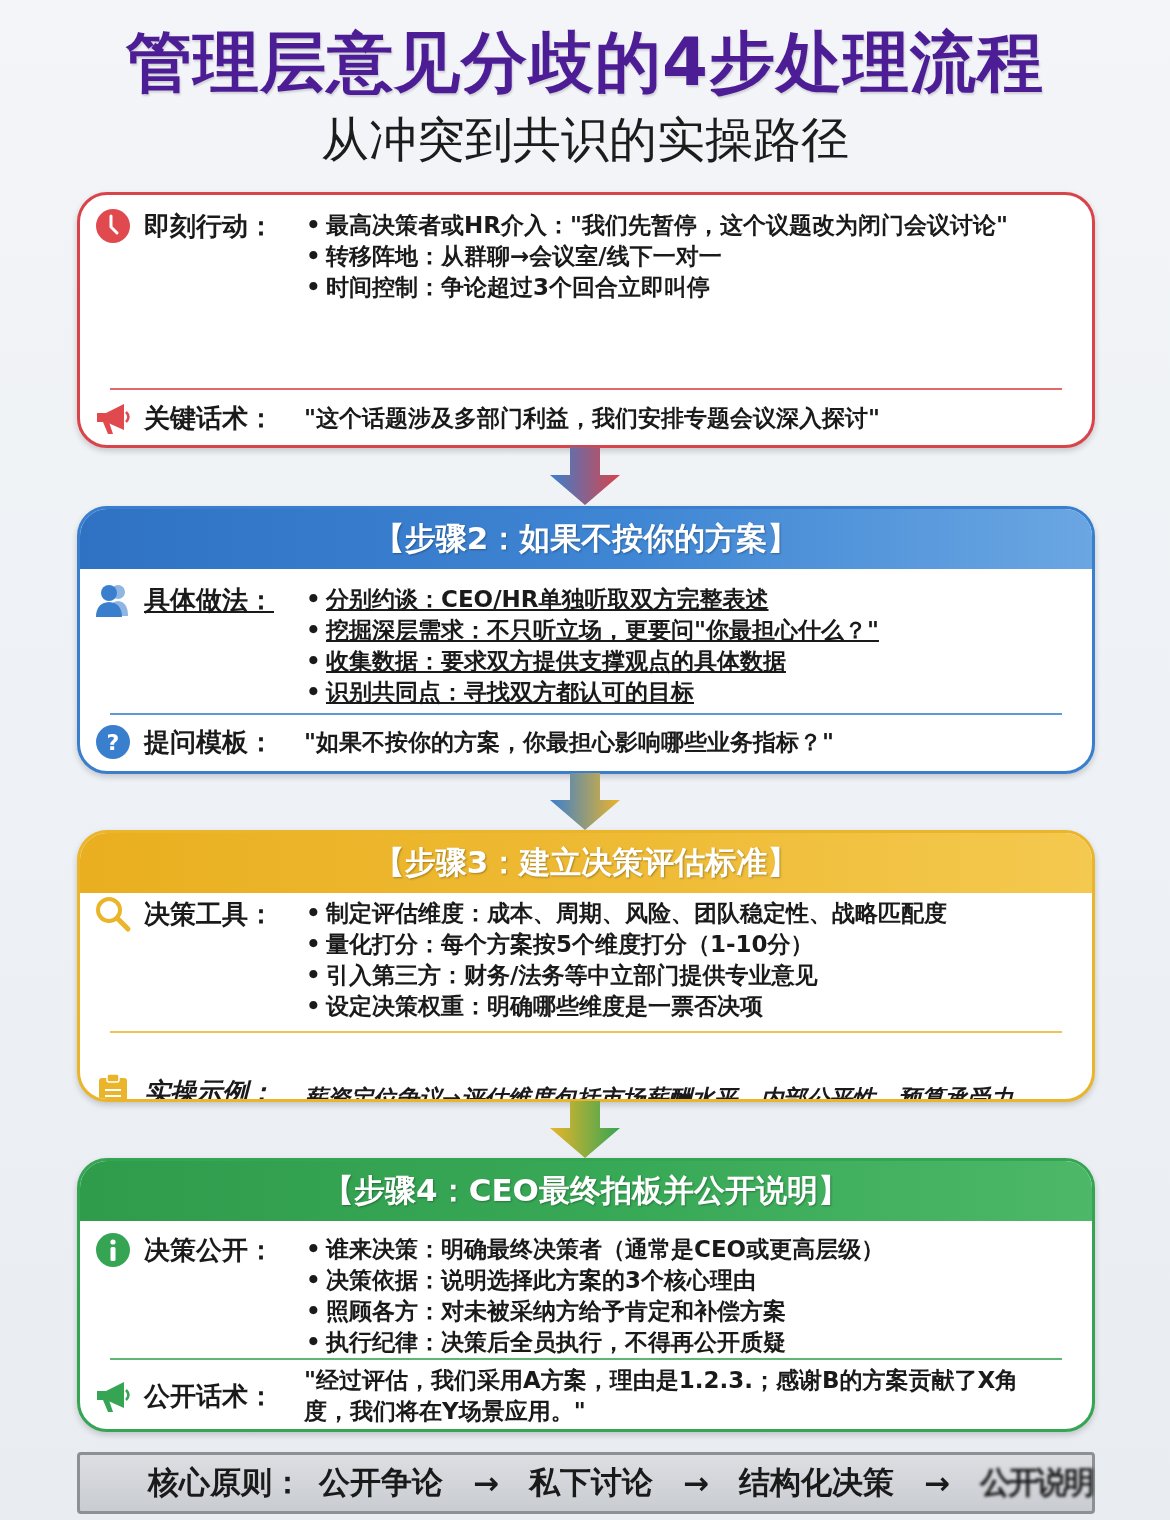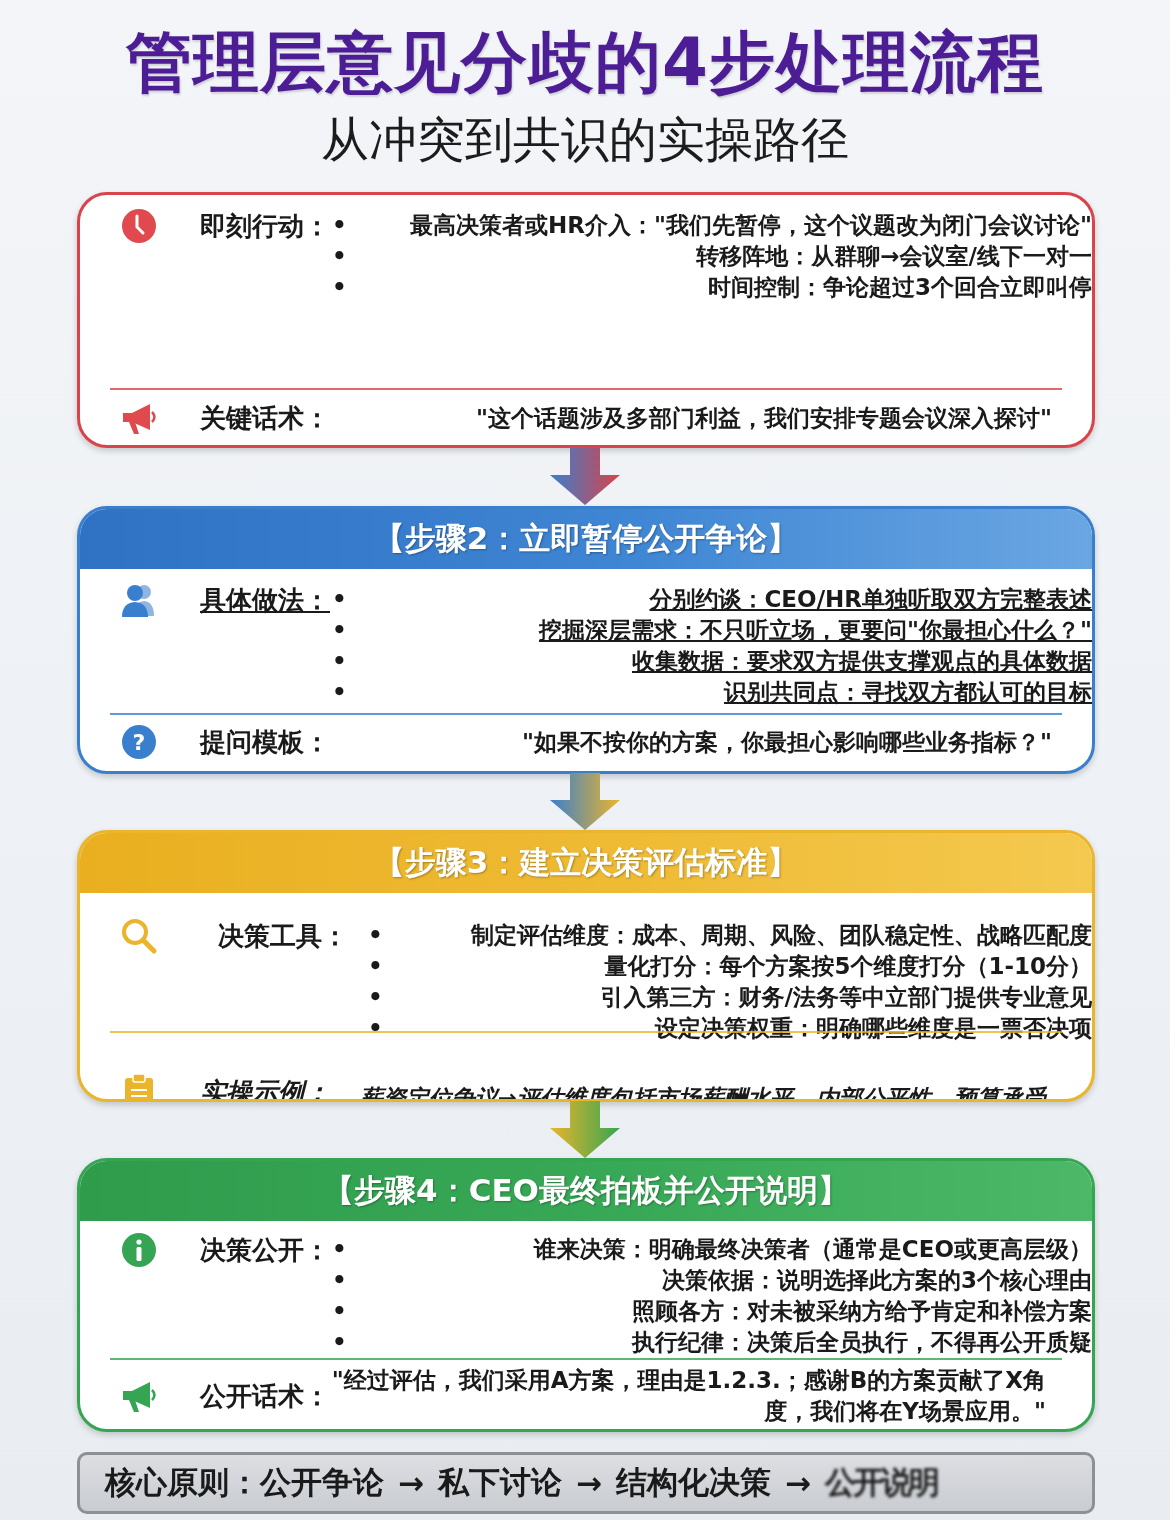--- a/index.html
+++ b/index.html
@@ -23,39 +23,39 @@
     position: absolute; left: 77px; width: 1018px;
     border-radius: 30px; background: #fff; overflow: hidden;
     border: 3px solid var(--c);
     box-shadow: 0 3px 6px rgba(0,0,0,0.18);
   }
   .card-header {
     height: 60px; display: flex; align-items: center; justify-content: center;
     color: #fff; font-size: 31px; font-weight: 700;
     text-shadow: 1px 1px 2px rgba(0,0,0,0.3);
   }
-  .row { display: flex; position: relative; padding-left: 40px; text-align: right; }
+  .row { display: flex; position: relative; padding-left: 14px; }
   .row .icon {
     width: 38px; height: 38px; flex: 0 0 38px; display: flex; align-items: center; justify-content: center;
   }
   .row .label {
     width: 160px; flex: 0 0 160px; font-size: 26px; font-weight: 700; margin-left: 12px; line-height: 38px;
   }
   .row .bullets { flex: 1; font-size: 23px; font-weight: 700; line-height: 31px; }
   .row .bullets li { list-style: none; position: relative; padding-left: 22px; white-space: nowrap; }
   .row .bullets li::before { content: "•"; position: absolute; left: 2px; top: 0; }
   .row .quote { flex: 1; font-size: 23px; font-weight: 700; line-height: 31px; padding-right: 40px; }
   .divider { position: absolute; left: 30px; right: 30px; height: 2px; background: var(--c); opacity: 0.8; }
   .arrow { position: absolute; left: 550px; width: 70px; }
   .footer {
     position: absolute; left: 77px; top: 1452px; width: 1018px; height: 62px;
-    border-radius: 10px; border: 3px solid #8d9096;
+    border-radius: 4px; border: 3px solid #8d9096;
     background: linear-gradient(180deg, #dcdee2 0%, #c9ccd1 100%);
-    display: flex; align-items: center; padding-left: 25px;
-    font-size: 31px; font-weight: 700; color: #1a1a1a;
+    display: flex; align-items: center; padding-left: 68px;
+    font-size: 31px; font-weight: 700; color: #1a1a1a; gap: 16px;
   }
   .footer .last { filter: blur(1.4px); letter-spacing: -3px; }
 </style>
 </head>
 <body>
 
 <div class="title">管理层意见分歧的4步处理流程</div>
 <div class="subtitle">从冲突到共识的实操路径</div>
 
 <div class="card" style="--c:#d9434a; top:192px; height:256px;">
@@ -92,21 +92,21 @@
       <linearGradient id="g1" x1="0" x2="1">
         <stop offset="0" stop-color="#3a7fce"></stop>
         <stop offset="1" stop-color="#d9434a"></stop>
       </linearGradient>
     </defs>
   <path d="M20 0 L50 0 L50 28 L70 28 L35 58 L0 28 L20 28 Z" fill="url(#g1)"></path>
 </svg>
 
 <div class="card" style="--c:#3a7fce; top:506px; height:268px;">
   <div class="card-header" style="background:linear-gradient(90deg,#2f72c4 0%,#3f86d4 55%,#6aa6e2 100%);">
-    <span>【步骤2：立即暂停公开争论】</span>
+    <span>【步骤2：如果不按你的方案】</span>
   </div>
   <div class="row" style="margin-top:12px;text-decoration:underline;">
     <span class="icon">
       <svg width="38" height="36" viewBox="0 0 38 36">
           <circle cx="24" cy="10" r="7" fill="#8fb6e3"></circle>
           <path d="M14 34 Q14 20 24 19 Q34 20 34 34 Z" fill="#8fb6e3"></path>
           <circle cx="15" cy="11" r="8" fill="#3a7fce"></circle>
           <path d="M2 35 Q2 21 15 20 Q28 21 28 35 Z" fill="#3a7fce"></path>
         </svg>
     </span>
@@ -138,21 +138,21 @@
         <stop offset="1" stop-color="#eab52a"></stop>
       </linearGradient>
     </defs>
   <path d="M20 0 L50 0 L50 27 L70 27 L35 57 L0 27 L20 27 Z" fill="url(#g2)"></path>
 </svg>
 
 <div class="card" style="--c:#eab52a; top:830px; height:272px;">
   <div class="card-header" style="background:linear-gradient(90deg,#e9af20 0%,#efbb35 55%,#f4c94f 100%);">
     <span>【步骤3：建立决策评估标准】</span>
   </div>
-  <div class="row" style="margin-top:24px;gap:18px;">
+  <div class="row" style="margin-top:2px;">
     <span class="icon">
       <svg width="38" height="38" viewBox="0 0 38 38">
           <circle cx="15" cy="15" r="11" stroke="#eab52a" stroke-width="4" fill="none"></circle>
           <path d="M23 23 L34 34" stroke="#eab52a" stroke-width="5" stroke-linecap="round"></path>
         </svg>
     </span>
     <span class="label">决策工具：</span>
     <ul class="bullets" style="margin-top:3px;">
       <li>制定评估维度：成本、周期、风险、团队稳定性、战略匹配度</li>
       <li>量化打分：每个方案按5个维度打分（1-10分）</li>

